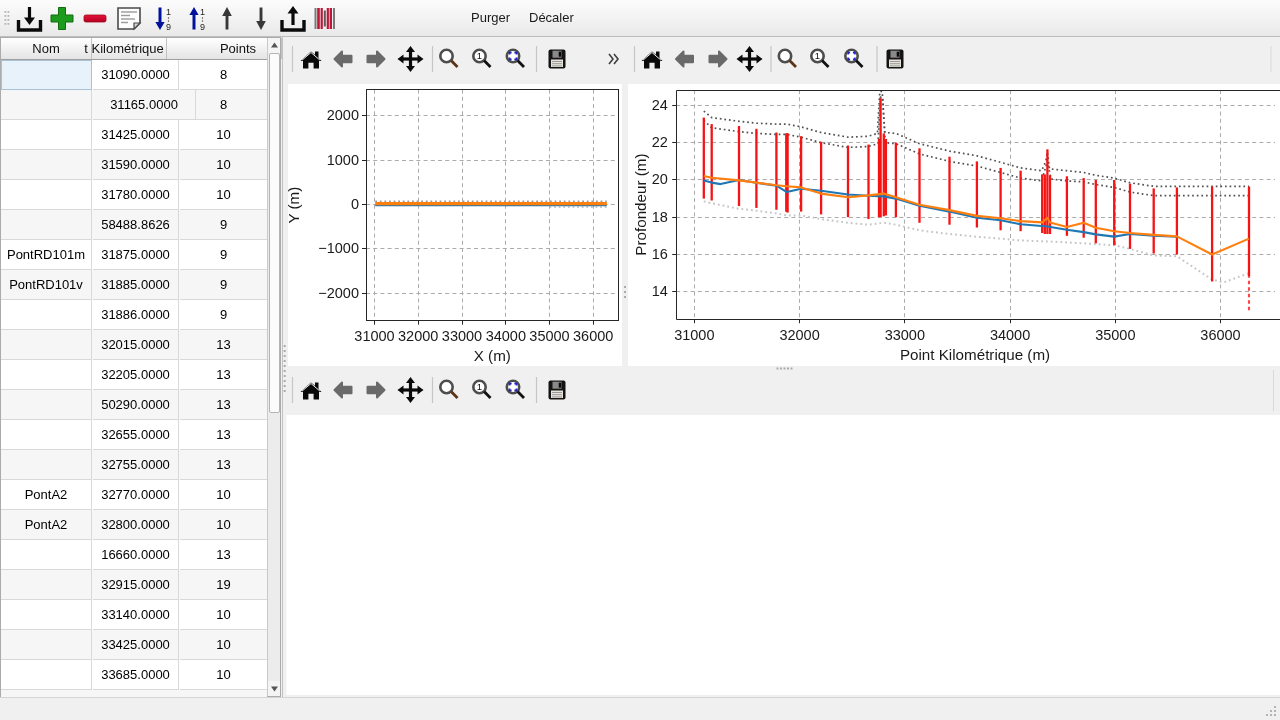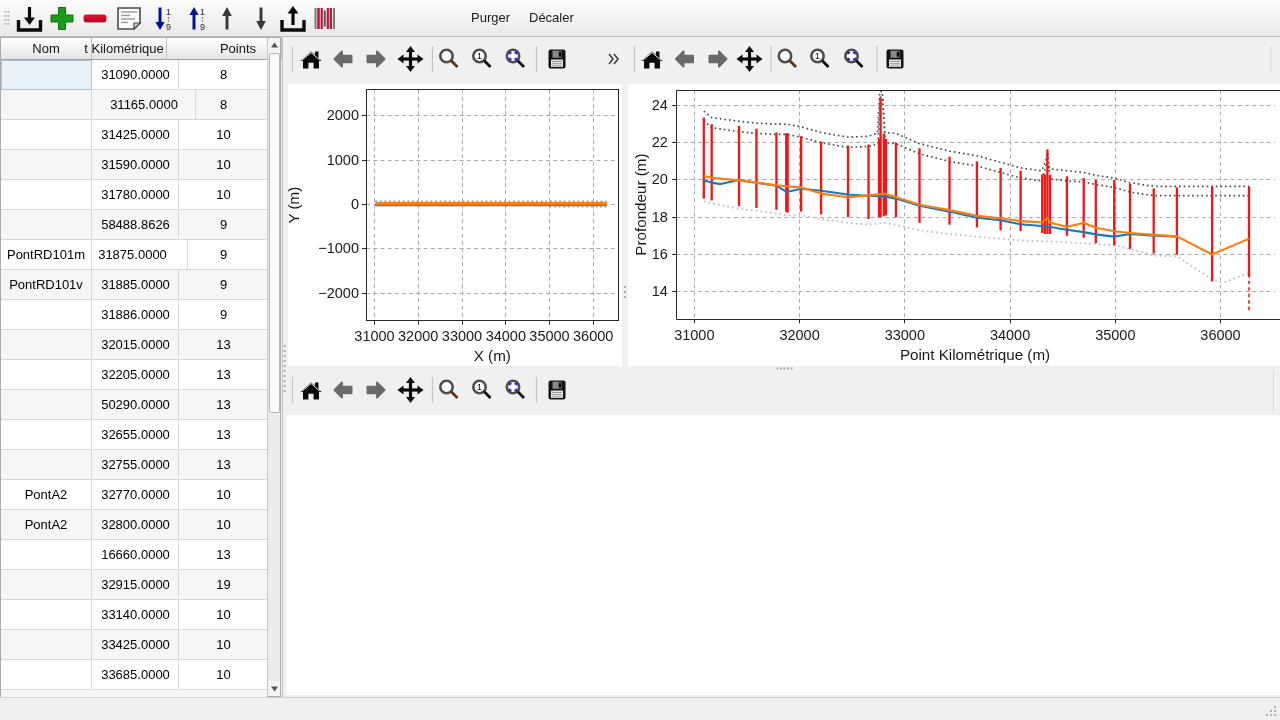--- a/index.html
+++ b/index.html
@@ -115,21 +115,21 @@
         <div class="tc" style="left:92px;width:86px">31780.0000</div>
         <div class="tc" style="left:179px;width:87px;border-right:none">10</div>
       </div>
       <div class="trow alt" style="top:172px">
         <div class="tc" style="left:0;width:91px"></div>
         <div class="tc" style="left:92px;width:86px">58488.8626</div>
         <div class="tc" style="left:179px;width:87px;border-right:none">9</div>
       </div>
       <div class="trow" style="top:202px">
         <div class="tc" style="left:0;width:91px">PontRD101m</div>
-        <div class="tc" style="left:77px;width:110px">31875.0000</div>
+        <div class="tc" style="left:92px;width:86px">31875.0000</div>
         <div class="tc" style="left:179px;width:87px;border-right:none">9</div>
       </div>
       <div class="trow alt" style="top:232px">
         <div class="tc" style="left:0;width:91px">PontRD101v</div>
         <div class="tc" style="left:92px;width:86px">31885.0000</div>
         <div class="tc" style="left:179px;width:87px;border-right:none">9</div>
       </div>
       <div class="trow" style="top:262px">
         <div class="tc" style="left:0;width:91px"></div>
         <div class="tc" style="left:92px;width:86px">31886.0000</div>

